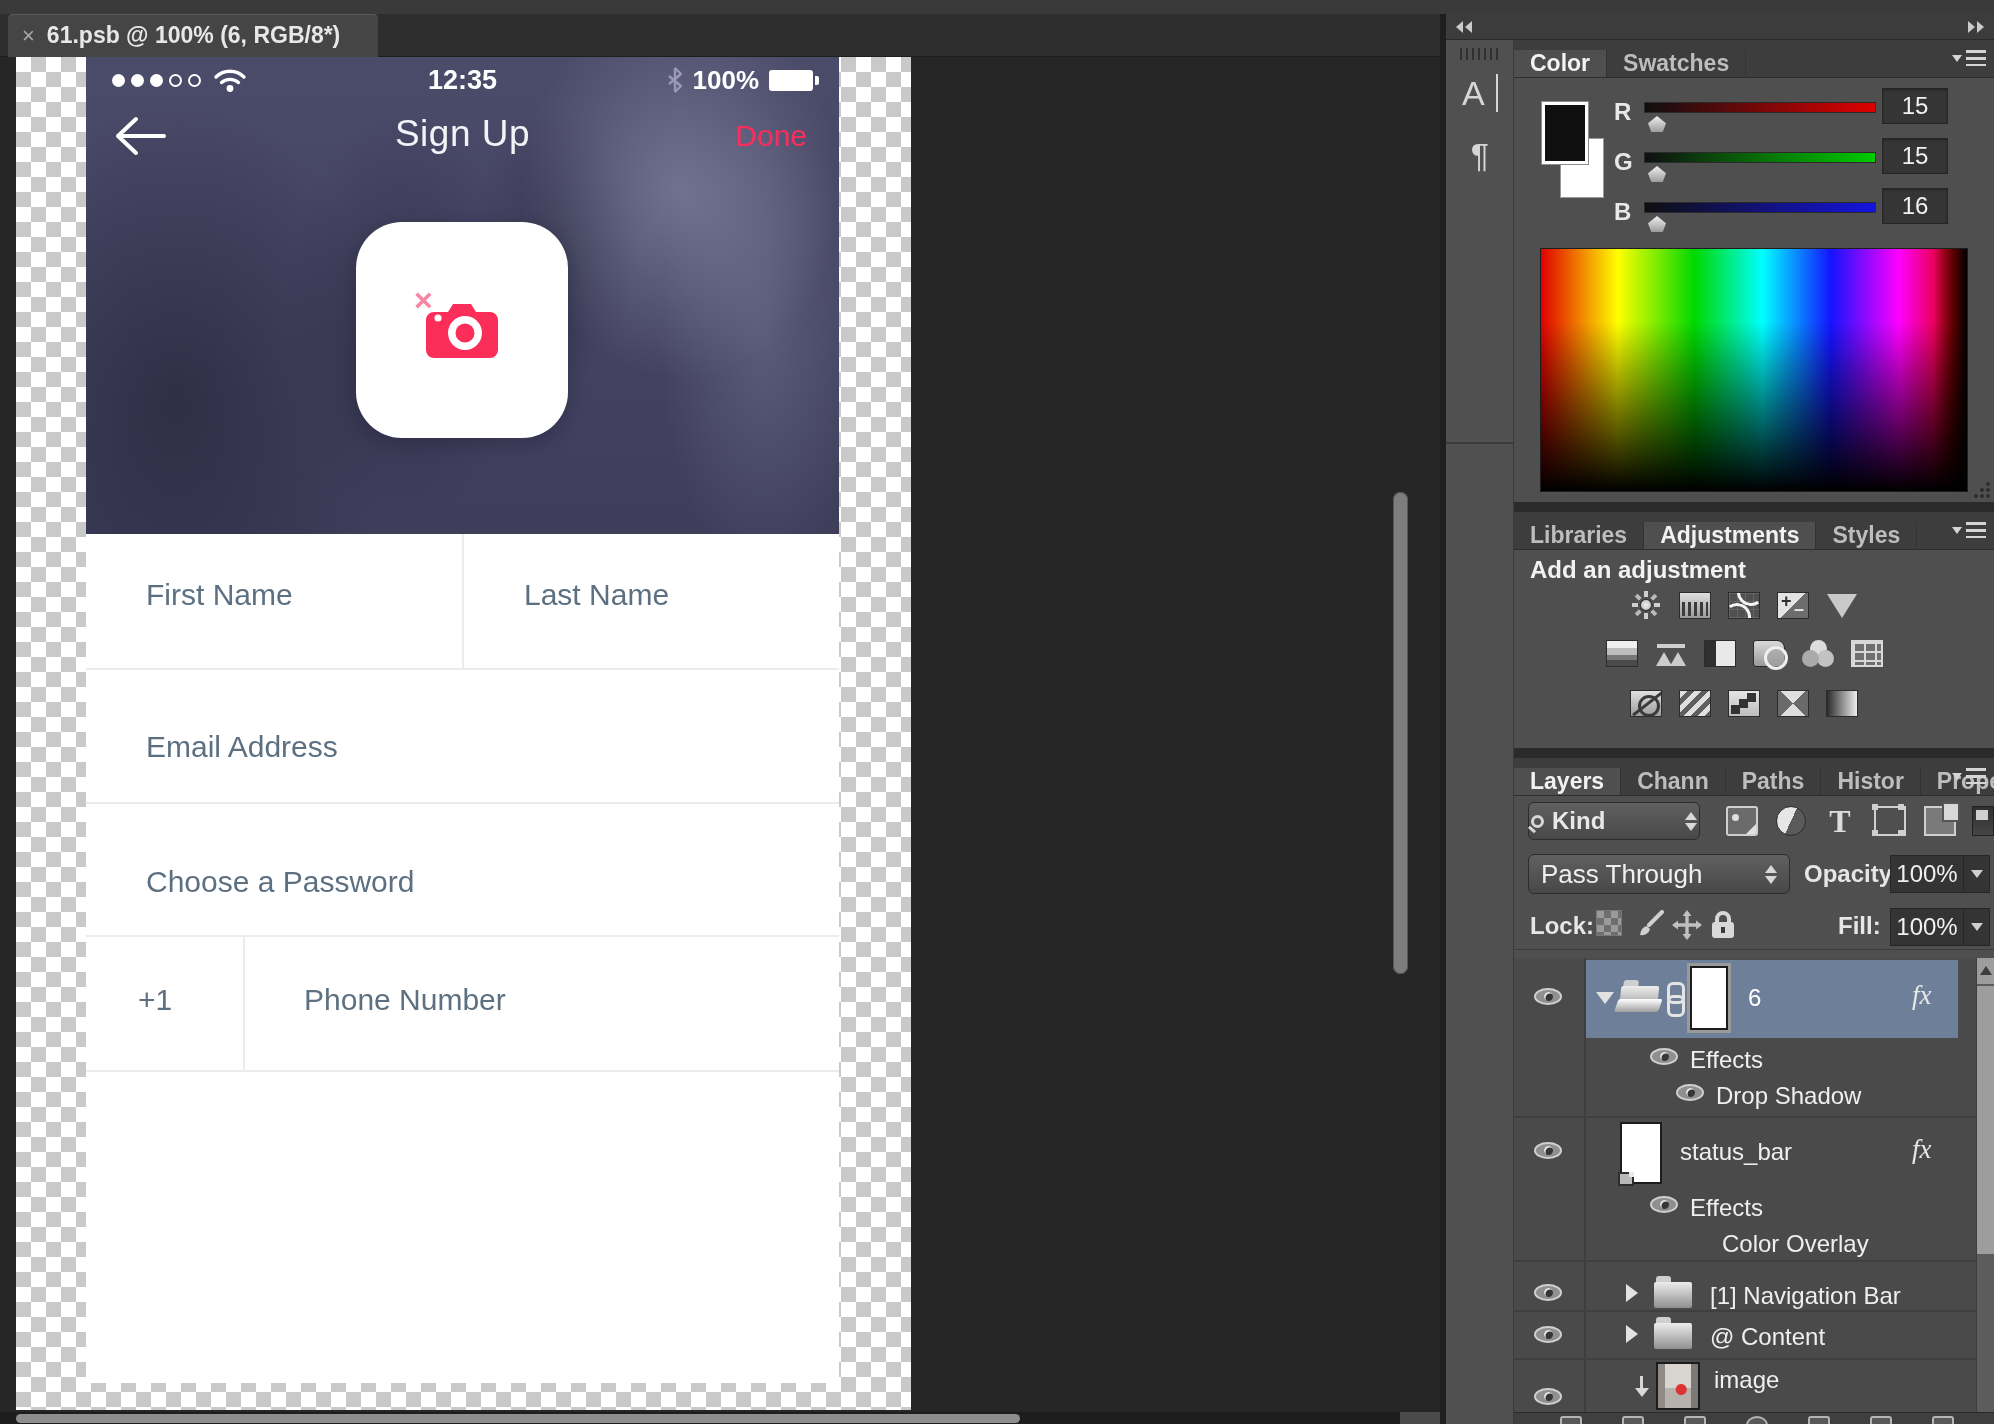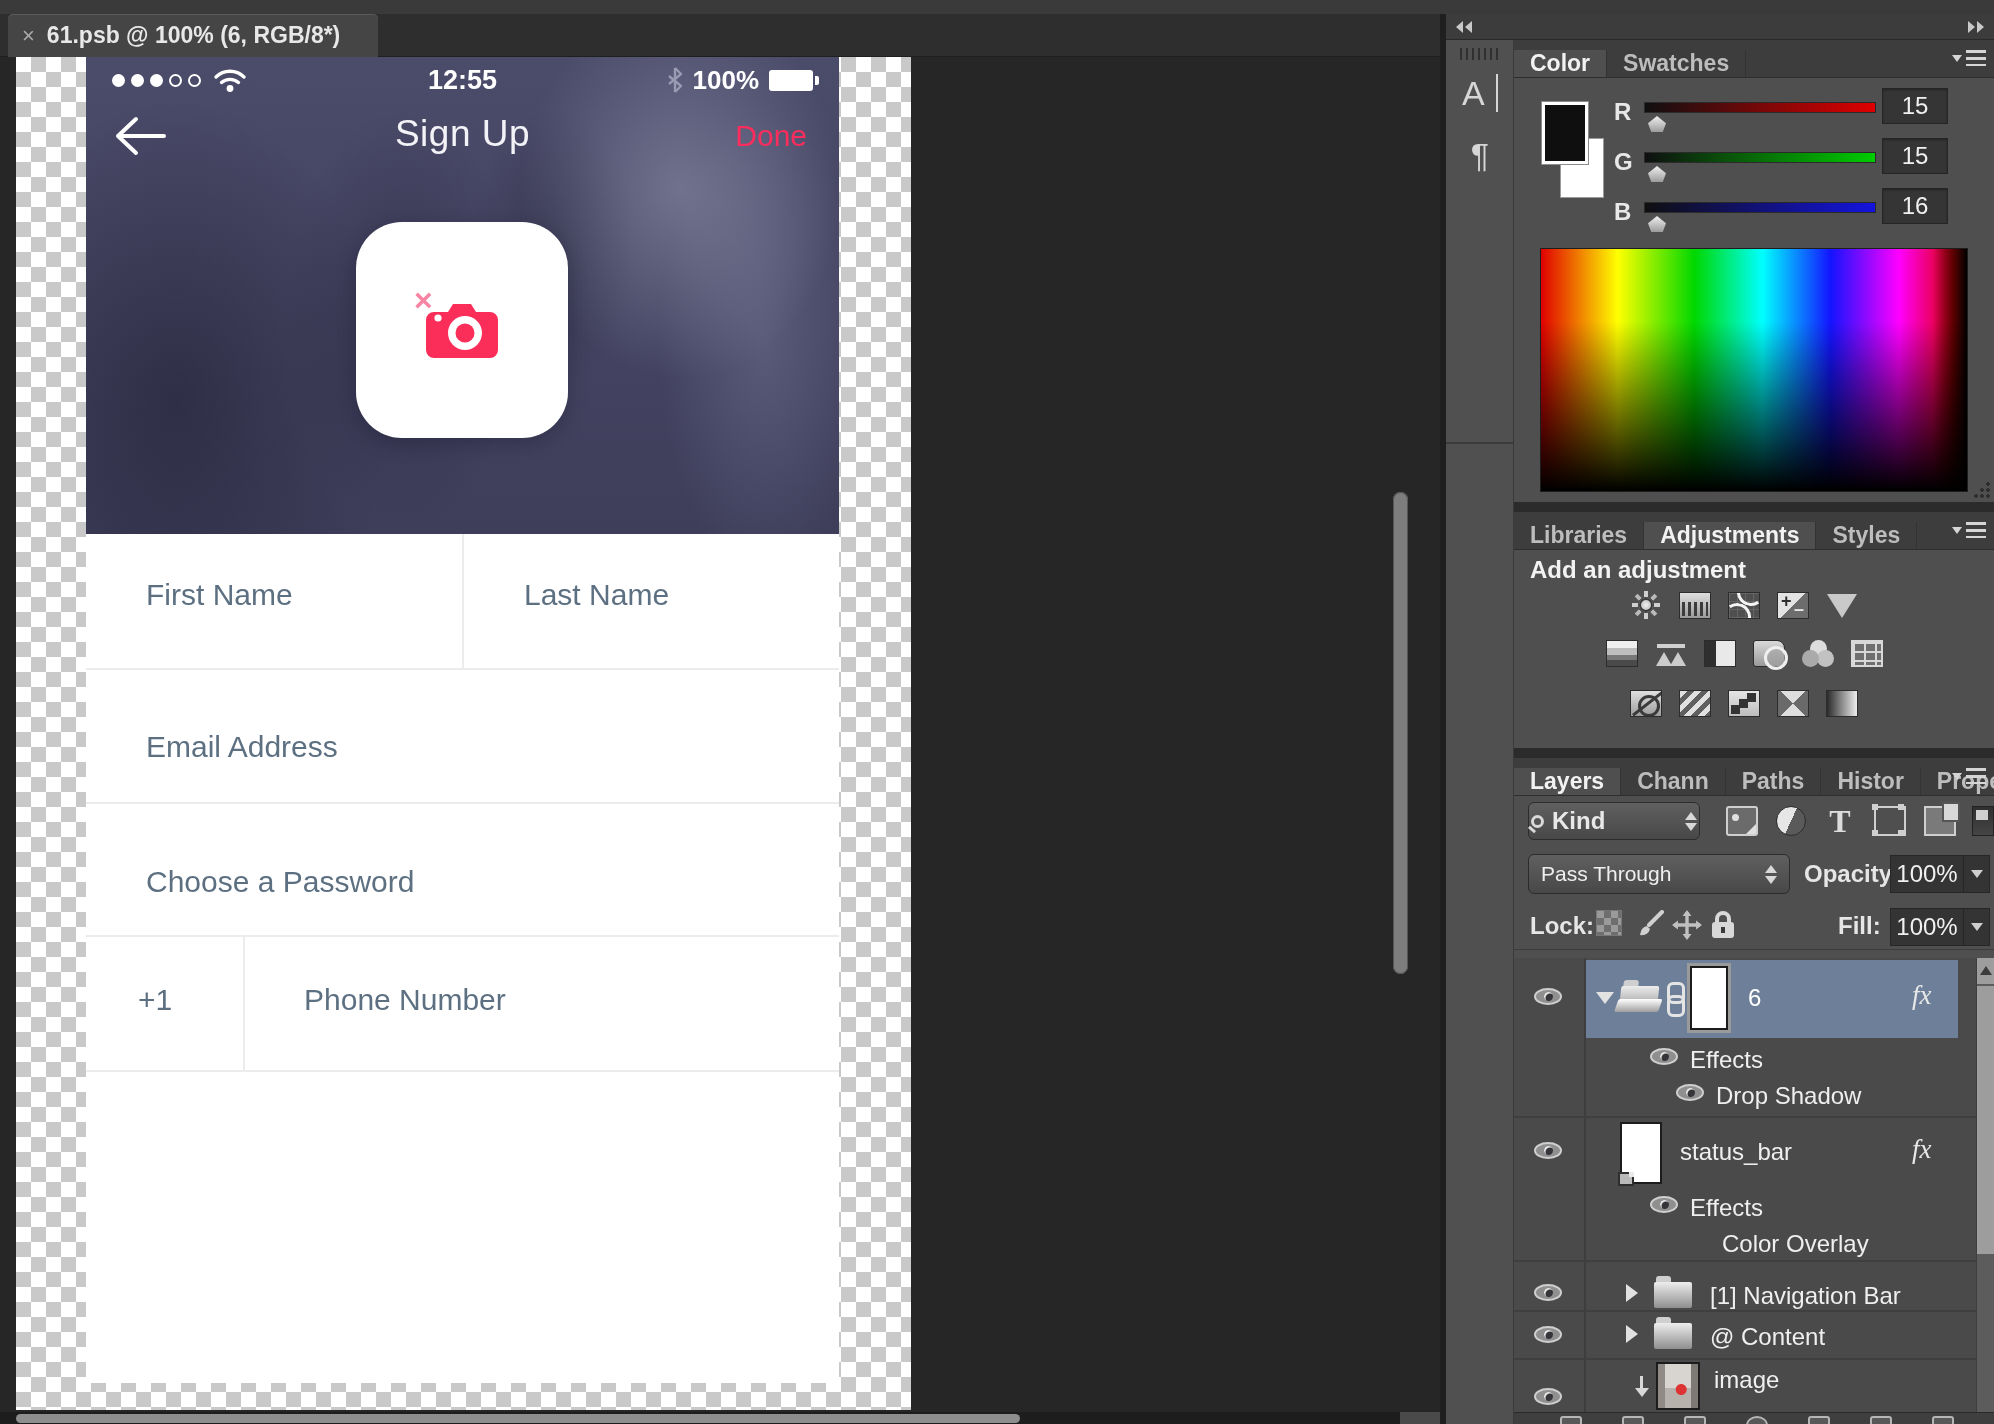--- a/index.html
+++ b/index.html
@@ -198,21 +198,21 @@
   .f-shape::after { content:""; position:absolute; left:-4px; top:-4px; width:6px; height:6px; background:#cfcfcf;
      box-shadow:26px 0 #cfcfcf, 0 26px #cfcfcf, 26px 26px #cfcfcf; }
   .f-smart { border:2px solid #cfcfcf; background:#7a7a7a; }
   .f-smart::after { content:""; position:absolute; right:-6px; top:-6px; width:14px; height:16px; background:#d8d8d8; border:2px solid #555; }
   .f-toggle { background:linear-gradient(#2f2f2f,#454545); border:1px solid #222; width:22px; }
   .f-toggle::after { content:""; position:absolute; left:3px; top:3px; width:12px; height:10px; background:#d0d0d0; }
 
   .blendrow { position:absolute; left:0; top:92px; width:480px; height:48px; }
   .dropdown { position:absolute; left:14px; top:4px; width:262px; height:40px; border-radius:6px;
      background:linear-gradient(#606060,#484848); border:1px solid #2c2c2c; display:flex; align-items:center; padding:0 12px; }
-  .dropdown .label { color:#efefef; font-size:21px; }
+  .dropdown .label { color:#efefef; font-size:26px; }
   .oplabel { position:absolute; left:290px; top:10px; font-size:24px; font-weight:bold; color:#e6e6e6; }
   .valbox { position:absolute; top:5px; width:100px; height:38px; background:#343434; border:1px solid #262626; display:flex; align-items:center; }
   .valbox .val { flex:1; text-align:center; color:#f0f0f0; font-size:24px; }
   .valbox .dd { width:26px; align-self:stretch; border-left:1px solid #262626; display:flex; align-items:center; justify-content:center; }
   .valbox .dd i { width:0; height:0; border-left:6px solid transparent; border-right:6px solid transparent; border-top:8px solid #cfcfcf; }
 
   .lockrow { position:absolute; left:0; top:144px; width:480px; height:48px; border-bottom:1px solid #3c3c3c; }
   .locklabel { position:absolute; left:16px; top:10px; font-size:24px; font-weight:bold; color:#e6e6e6; }
   .fliplabel { position:absolute; left:324px; top:10px; font-size:24px; font-weight:bold; color:#e6e6e6; }
   .lk { position:absolute; top:8px; }
@@ -300,21 +300,21 @@
                 <i></i>
                 <i></i>
             </span>
             <span style="margin-left:12px">
               <svg width="34" height="26" viewBox="0 0 34 26">
                 <path d="M3 10 A20 20 0 0 1 31 10" fill="none" stroke="#fff" stroke-width="3.4" stroke-linecap="round"></path>
                 <path d="M8.5 15.5 A13 13 0 0 1 25.5 15.5" fill="none" stroke="#fff" stroke-width="3.4" stroke-linecap="round"></path>
                 <circle cx="17" cy="21.5" r="3.4" fill="#fff"></circle>
               </svg>
             </span>
-            <span class="time">12:55</span>
+            <span class="time">12:35</span>
             <span class="sb-right">
               <span>
                 <svg width="16" height="26" viewBox="0 0 16 26">
                   <path d="M8 1 L8 25 M8 1 L14 7 L2 17 M8 25 L14 19 L2 9" fill="none" stroke="#9a9ab2" stroke-width="2.4" stroke-linejoin="round"></path>
                 </svg>
               </span>
               <span class="batt-pct">100%</span>
               <span class="battery"></span>
             </span>
           </div>

